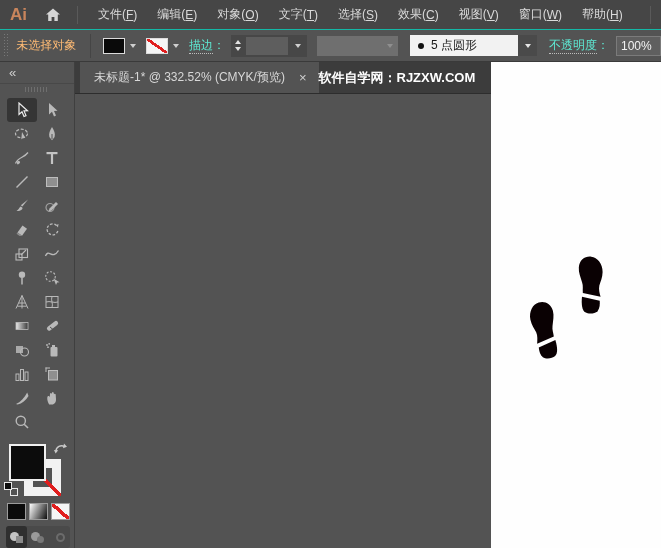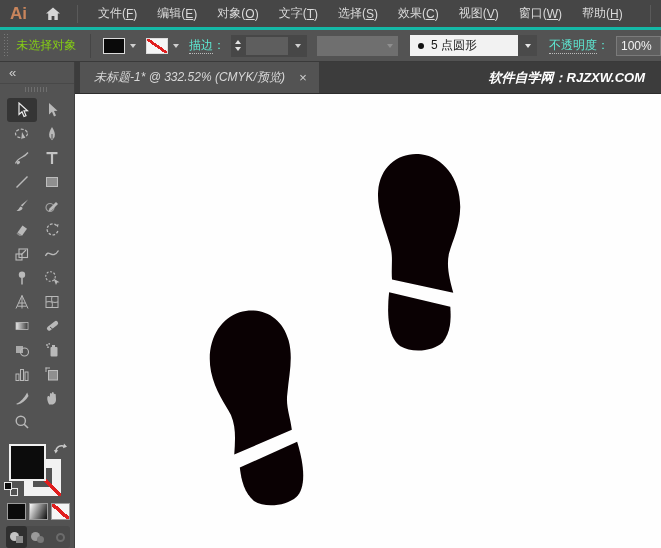--- a/index.html
+++ b/index.html
@@ -4,41 +4,41 @@
 <style>
   * { margin:0; padding:0; box-sizing:border-box; }
   html,body { width:661px; height:548px; overflow:hidden; }
   body {
     font-family:"Liberation Sans","DejaVu Sans",sans-serif;
     font-size:12px; color:#d5d5d5; background:#535353;
     -webkit-font-smoothing:antialiased;
   }
   
   .menubar {
-    height:30px; background:#464646; border-bottom:3px solid #14b8a6;
+    height:30px; background:#464646; border-bottom:1px solid #14b8a6;
     display:flex; align-items:center; padding-left:10px;
   }
   .ai-logo { font-weight:bold; font-size:17px; color:#c9855c; letter-spacing:0; margin-right:14px; }
   .home-btn { width:24px; height:22px; display:flex; align-items:center; justify-content:center; }
   .mb-sep { width:1px; height:18px; background:#5a5a5a; margin:0 10px 0 12px; }
   .menu-item { padding:0 10px; height:30px; display:flex; align-items:center; font-size:12px; color:#dadada; cursor:default; white-space:nowrap; }
   .menu-key { text-decoration:underline; }
   .mb-right { margin-left:auto; display:flex; align-items:center; }
   
   .controlbar {
     height:32px; background:#535353; border-bottom:1px solid #3a3a3a;
     display:flex; align-items:center;
   }
   .grip-v {
     width:6px; height:24px; margin:0 8px 0 3px;
     background-image:repeating-linear-gradient(180deg,#787878 0 1px,transparent 1px 3px),
                      repeating-linear-gradient(180deg,#787878 0 1px,transparent 1px 3px);
     background-size:1px 100%,1px 100%; background-position:1px 0,4px 0; background-repeat:no-repeat;
   }
-  .cb-status { color:#84cc16; margin-right:14px; white-space:nowrap; }
+  .cb-status { color:#fdba74; margin-right:14px; white-space:nowrap; }
   .cb-sep { width:1px; height:24px; background:#454545; margin-right:12px; }
   .swatch-wrap { display:flex; align-items:center; margin-right:10px; }
   .swatch { width:22px; height:16px; border:1px solid #dcdcdc; }
   .swatch.fill { background:#0a0a0a; }
   .swatch.none-red {
     background:
       linear-gradient(to top right, transparent 44%, #e01e1e 44% 56%, transparent 56%),
       #f5f5f5;
   }
   .chev { width:0; height:0; border-left:3.5px solid transparent; border-right:3.5px solid transparent; border-top:4px solid #cfcfcf; margin-left:5px; }
@@ -96,21 +96,21 @@
   .modesrow { margin:6px 0 0 6px; width:64px; height:22px; background:#4a4a4a; border-radius:3px; display:flex; }
   .modebtn { flex:1; display:flex; align-items:center; justify-content:center; border-radius:3px; position:relative; }
   .modebtn.selected { background:#2f2f2f; }
   .mode-ic { position:relative; width:13px; height:11px; }
   .mode-ic .c1 { position:absolute; left:0; top:0; width:9px; height:9px; border-radius:50%; background:#c4c4c4; }
   .mode-ic .c2 { position:absolute; right:0; bottom:0; width:7px; height:7px; background:#8a8a8a; }
   .modebtn.behind .c1 { background:#9a9a9a; }
   .modebtn.behind .c2 { background:#777; border-radius:50%; }
   .modebtn.inside .c2 { width:9px; height:9px; border-radius:50%; background:none; border:2px solid #6b6b6b; right:1px; bottom:1px; }
   
-  .workarea { flex:1; display:flex; flex-direction:column; min-width:0;font-style:italic; }
+  .workarea { flex:1; display:flex; flex-direction:row; min-width:0; }
   .tabbar { height:32px; background:#3c3c3c; border-bottom:1px solid #2d2d2d; display:flex; align-items:stretch; }
   .doc-tab { background:#535353; display:flex; align-items:center; padding:0 12px 0 14px; gap:14px; margin-left:5px; }
   .doc-title { color:#d8d8d8; font-size:12px; white-space:nowrap; }
   .tab-close { color:#cfcfcf; font-size:13px; line-height:1; cursor:default; }
   .watermark { margin-left:auto; display:flex; align-items:center; padding-right:16px; color:#ffffff; font-weight:bold; font-size:13px; white-space:nowrap; }
   .canvas { flex:1; background:#fefefe; position:relative; overflow:hidden; }
   .canvas svg { position:absolute; inset:0; }
 </style>
 </head>
 <body>

